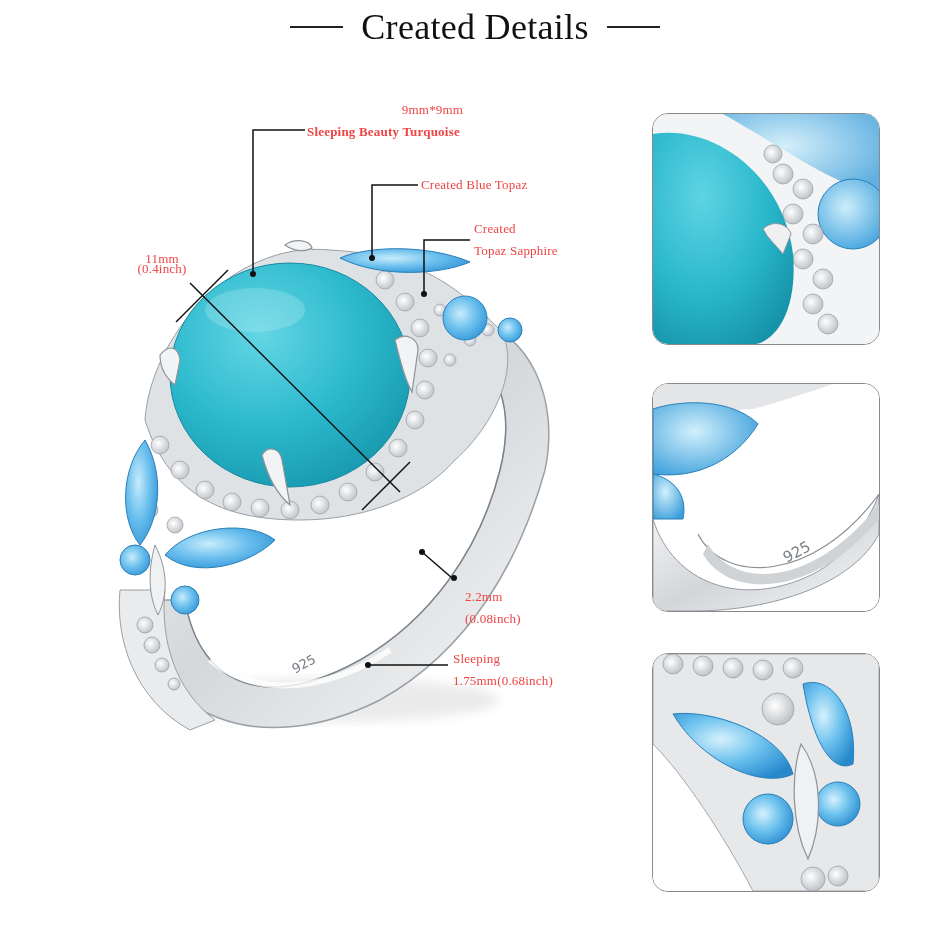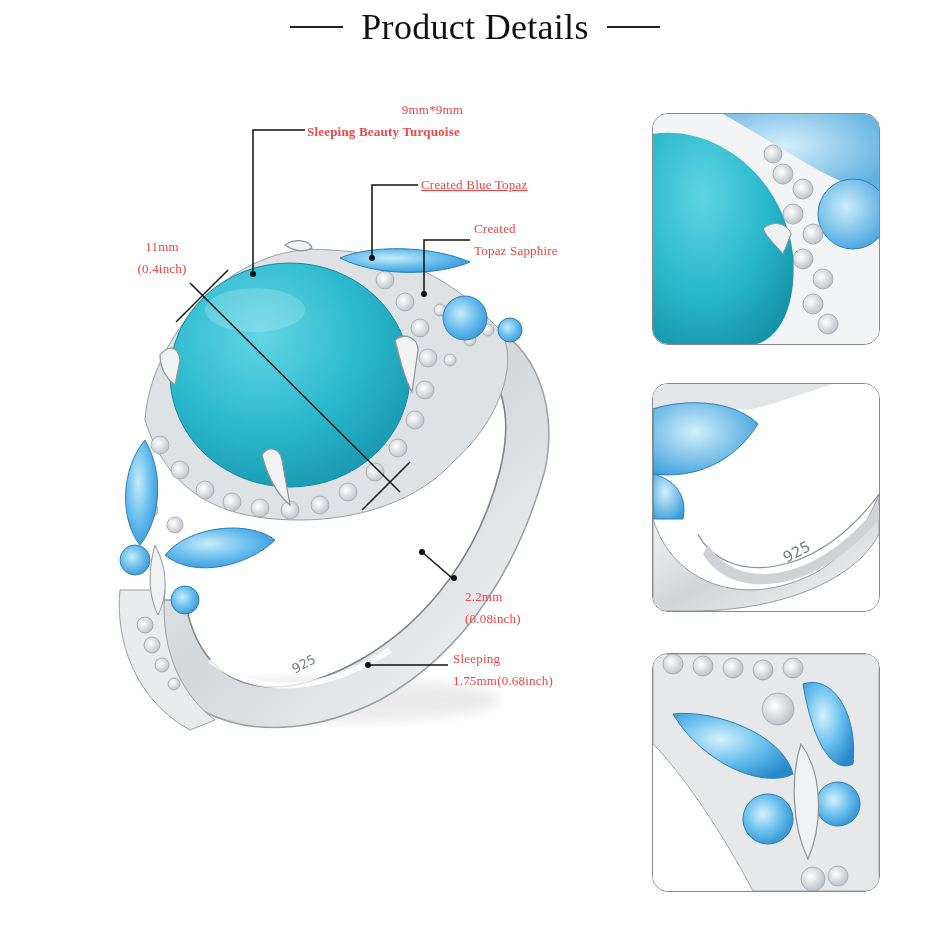--- a/index.html
+++ b/index.html
@@ -14,21 +14,21 @@
   .label.center { text-align:center; }
   .thumb { position:absolute; border:1.5px solid #8a8a8a; border-radius:16px;
            overflow:hidden; background:#fff; }
   svg { display:block; }
 </style>
 </head>
 <body>
 
 <div class="title-wrap">
   <div class="title-rule"></div>
-  <div class="title">Product Details</div>
+  <div class="title">Created Details</div>
   <div class="title-rule"></div>
 </div>
 
 <div class="abs" style="left:0;top:0;width:640px;height:950px;">
   <svg width="640" height="950" viewBox="0 0 640 950">
     <defs>
       <radialGradient id="turq" cx="0.38" cy="0.32" r="0.75">
         <stop offset="0" stop-color="#63d6e4"></stop>
         <stop offset="0.55" stop-color="#2cb9cd"></stop>
         <stop offset="1" stop-color="#1797ad"></stop>
@@ -145,24 +145,24 @@
       <circle cx="424" cy="294" r="3"></circle>
       <circle cx="422" cy="552" r="3"></circle>
       <circle cx="454" cy="578" r="3"></circle>
       <circle cx="368" cy="665" r="3"></circle>
     </g>
   </svg>
 </div>
 
 <div class="abs label center" style="left:305px;top:99px;width:255px;">9mm*9mm</div>
 <div class="abs label" style="left:307px;top:121px;font-weight:bold;">Sleeping Beauty Turquoise</div>
-<div class="abs label" style="left:421px;top:174px;text-decoration:underline;">Created Blue Topaz</div>
+<div class="abs label" style="left:421px;top:174px;">Created Blue Topaz</div>
 <div class="abs label" style="left:474px;top:218px;text-align:right;">Created</div>
 <div class="abs label" style="left:474px;top:240px;">Topaz Sapphire</div>
-<div class="abs label center" style="left:112px;top:236px;width:100px;">11mm</div>
+<div class="abs label center" style="left:112px;top:248px;width:100px;">11mm</div>
 <div class="abs label center" style="left:112px;top:258px;width:100px;">(0.4inch)</div>
 <div class="abs label" style="left:465px;top:586px;text-align:right;">2.2mm</div>
 <div class="abs label" style="left:465px;top:608px;">(0.08inch)</div>
 <div class="abs label" style="left:453px;top:648px;">Sleeping</div>
 <div class="abs label" style="left:453px;top:670px;">1.75mm(0.68inch)</div>
 
 <div class="thumb" style="left:652px;top:113px;width:226px;height:230px;">
   <svg width="226" height="230" viewBox="0 0 226 230">
     <defs>
       <radialGradient id="t1turq" cx="0.35" cy="0.3" r="0.8">

